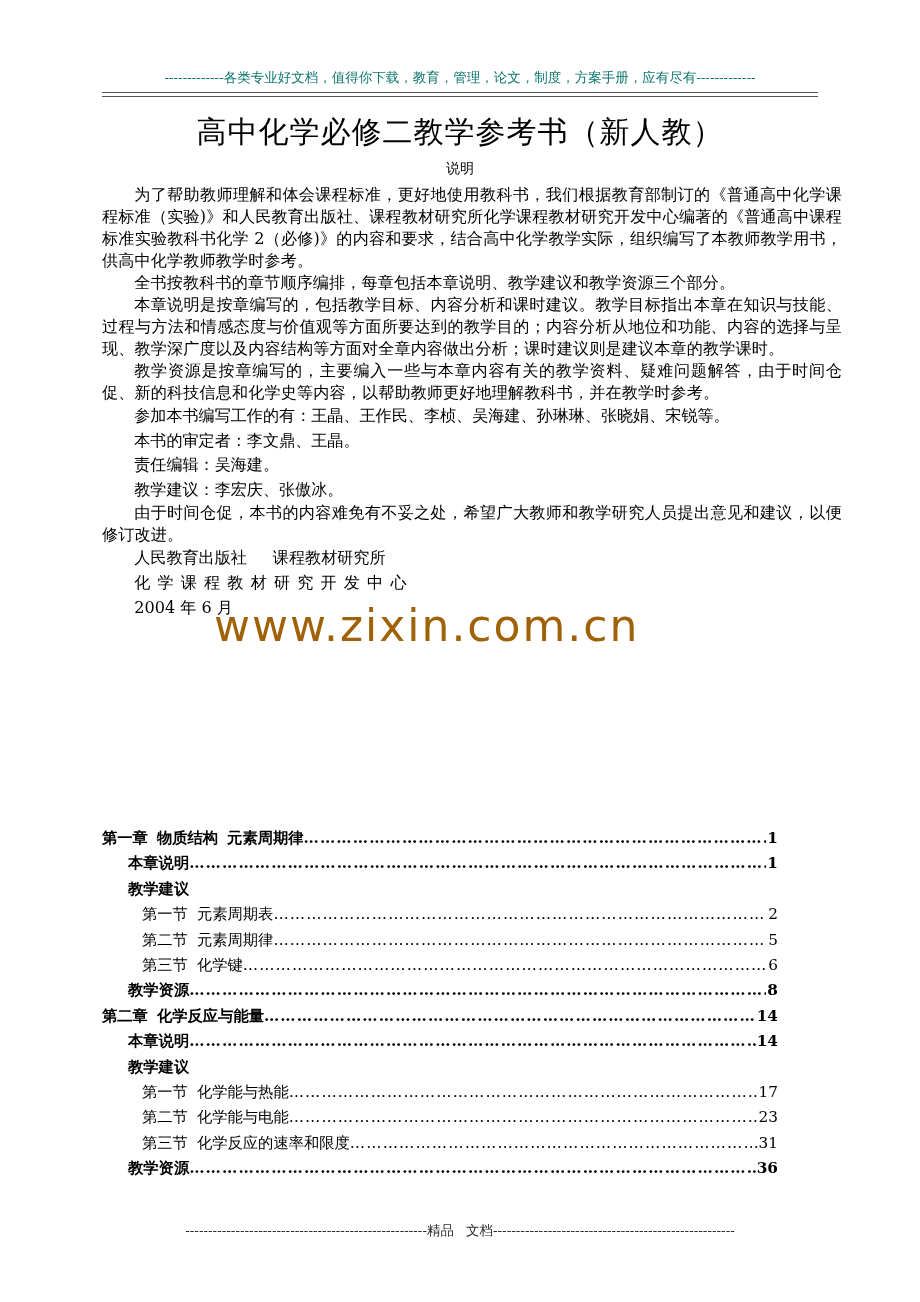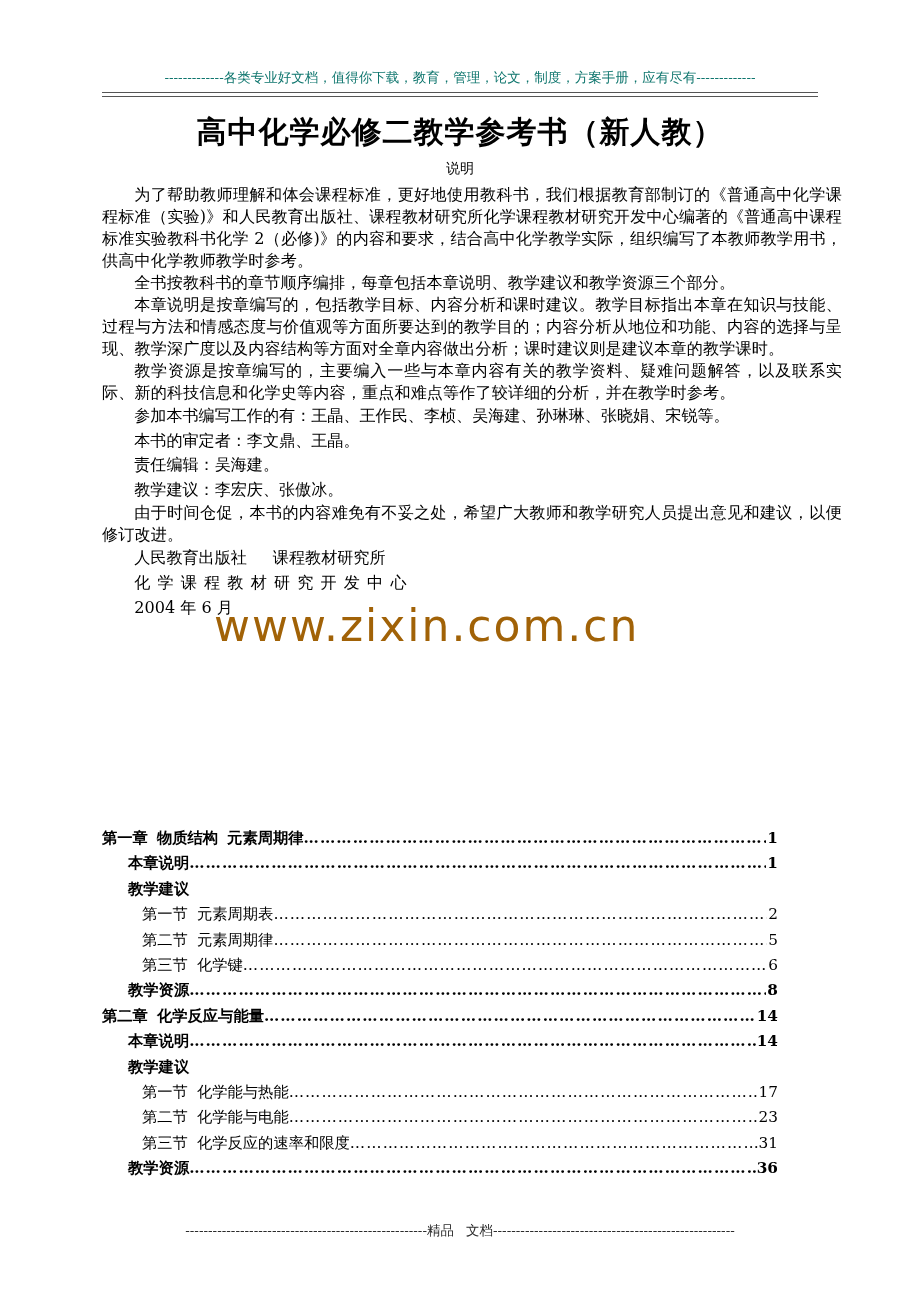--- a/index.html
+++ b/index.html
@@ -66,21 +66,21 @@
   }
 
   
   .title {
     position: absolute;
     left: 102px;
     top: 112px;
     width: 716px;
     text-align: center;
     font-size: 30px;
-    font-weight: bold;
+    font-weight: normal;
     letter-spacing: 1px;
     white-space: nowrap;
   }
   .subtitle {
     position: absolute;
     left: 102px;
     top: 160px;
     width: 716px;
     text-align: center;
     font-size: 14px;
@@ -192,21 +192,21 @@
     <div class="header">-------------各类专业好文档，值得你下载，教育，管理，论文，制度，方案手册，应有尽有-------------</div>
     <div class="header-rule"></div>
 
     <div class="title">高中化学必修二教学参考书（新人教）</div>
     <div class="subtitle">说明</div>
 
     <div class="body-block">
       <p class="para">为了帮助教师理解和体会课程标准，更好地使用教科书，我们根据教育部制订的《普通高中化学课程标准（实验)》和人民教育出版社、课程教材研究所化学课程教材研究开发中心编著的《普通高中课程标准实验教科书化学 2（必修)》的内容和要求，结合高中化学教学实际，组织编写了本教师教学用书，供高中化学教师教学时参考。</p>
       <p class="para">全书按教科书的章节顺序编排，每章包括本章说明、教学建议和教学资源三个部分。</p>
       <p class="para">本章说明是按章编写的，包括教学目标、内容分析和课时建议。教学目标指出本章在知识与技能、过程与方法和情感态度与价值观等方面所要达到的教学目的；内容分析从地位和功能、内容的选择与呈现、教学深广度以及内容结构等方面对全章内容做出分析；课时建议则是建议本章的教学课时。</p>
-      <p class="para">教学资源是按章编写的，主要编入一些与本章内容有关的教学资料、疑难问题解答，以及联系实际、新的科技信息和化学史等内容，重点和难点等作了较详细的分析，并在教学时参考。</p>
+      <p class="para">教学资源是按章编写的，主要编入一些与本章内容有关的教学资料、疑难问题解答，由于时间仓促、新的科技信息和化学史等内容，以帮助教师更好地理解教科书，并在教学时参考。</p>
 
       <p class="flush">参加本书编写工作的有：王晶、王作民、李桢、吴海建、孙琳琳、张晓娟、宋锐等。</p>
       <p class="flush">本书的审定者：李文鼎、王晶。</p>
       <p class="flush">责任编辑：吴海建。</p>
       <p class="flush">教学建议：李宏庆、张傲冰。</p>
 
       <p class="para">由于时间仓促，本书的内容难免有不妥之处，希望广大教师和教学研究人员提出意见和建议，以便修订改进。</p>
 
       <p class="pub"><span>人民教育出版社</span><span class="gap"></span><span>课程教材研究所</span></p>
       <p class="spaced">化学课程教材研究开发中心</p>

